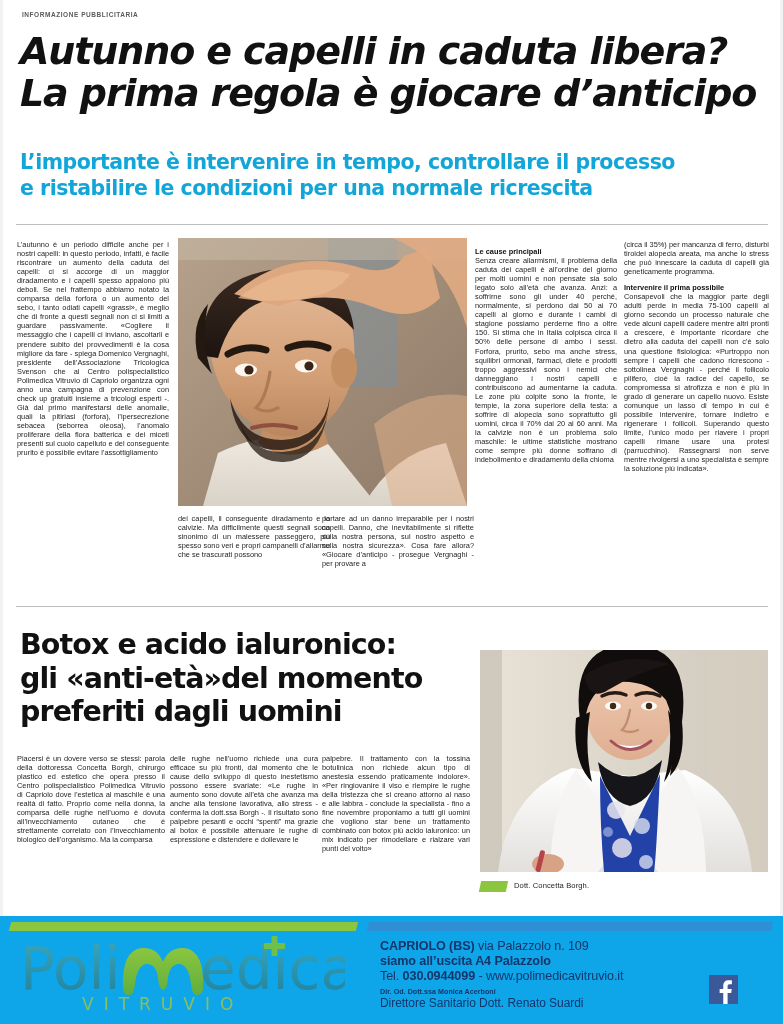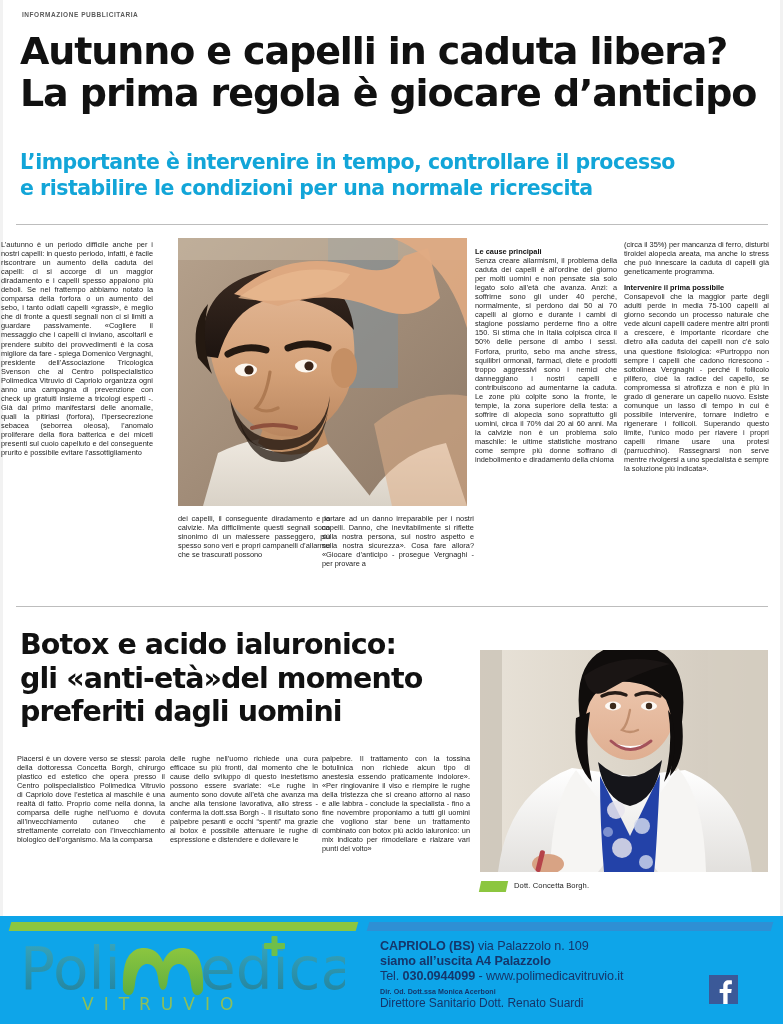--- a/index.html
+++ b/index.html
@@ -45,20 +45,21 @@
     position: absolute;
     left: 20px;
     top: 30px;
     width: 745px;
     font-family: "DejaVu Sans", sans-serif;
     font-weight: bold;
     font-size: 38px;
     line-height: 42px;
     letter-spacing: -1.1px;
     color: #111111;
+    font-style: italic;
   }
   .headline .l2 { display: block; }
 
   .subhead {
     position: absolute;
     left: 20px;
     top: 149px;
     width: 740px;
     font-family: "DejaVu Sans", sans-serif;
     font-weight: bold;
@@ -95,21 +96,21 @@
     color: #1d1d1d;
     hyphens: auto;
   }
   .col p { margin: 0; }
   .col .sec {
     font-weight: bold;
     color: #111;
     margin-top: 7px;
   }
 
-  .a1c1 { left: 1px;  top: 240px; width: 152px; }
+  .a1c1 { left: 17px;  top: 240px; width: 152px; }
   .a1c2 { left: 178px; top: 514px; width: 152px; }
   .a1c3 { left: 322px; top: 514px; width: 152px; }
   .a1c4 { left: 475px; top: 240px; width: 142px; }
   .a1c5 { left: 624px; top: 240px; width: 145px; }
 
   .photo-main {
     position: absolute;
     left: 178px;
     top: 238px;
     width: 289px;

